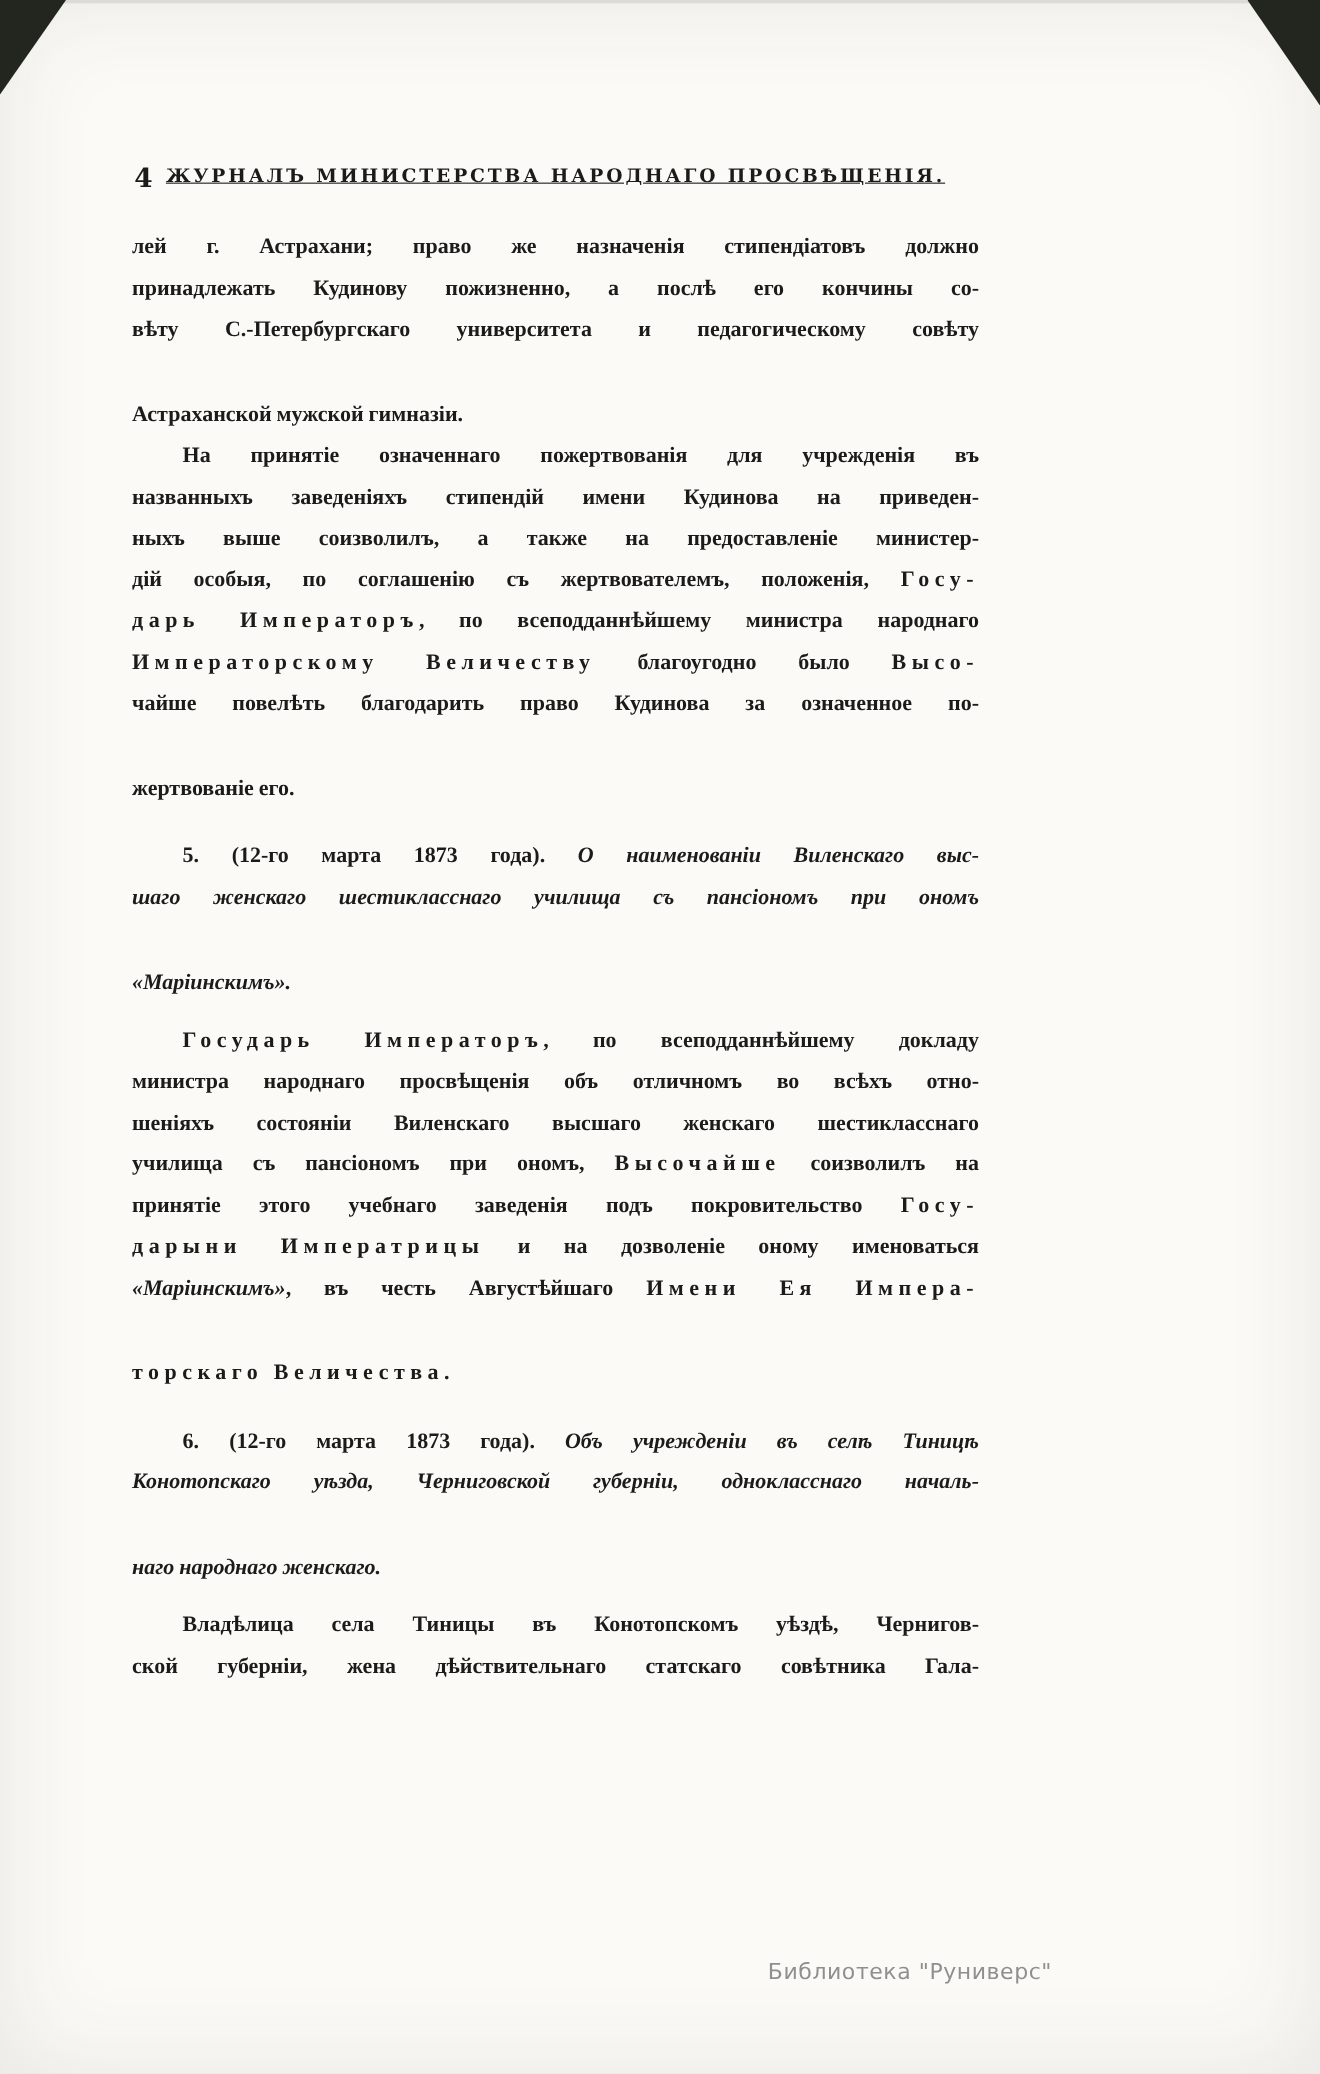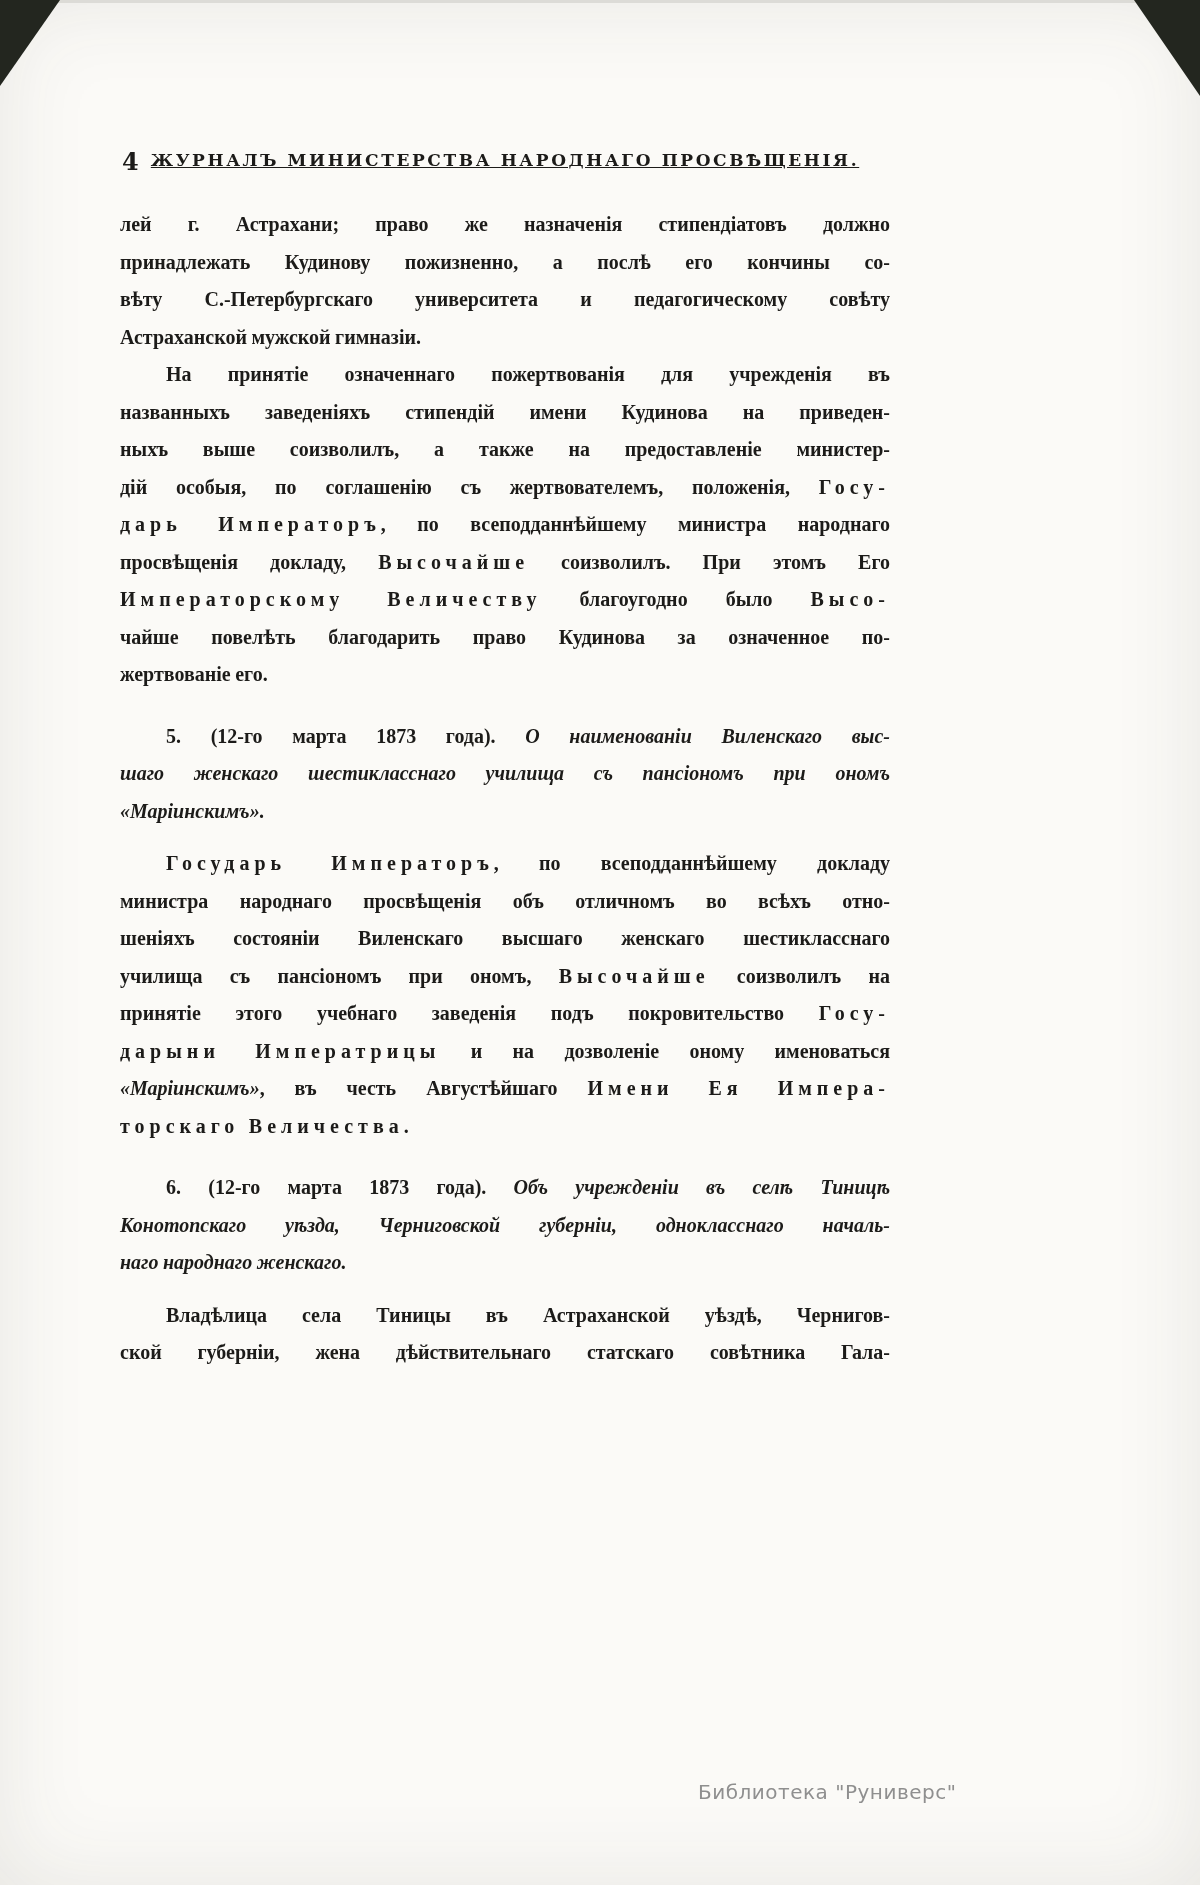--- a/index.html
+++ b/index.html
@@ -27,21 +27,21 @@
     top: 206px;
     left: 120px;
     width: 770px;
     font-size: 20px;
     font-weight: 700;
     line-height: 37.5px;
   }
   .para { margin: 0; font-family: Liberation Serif, serif; }
   .para.item-heading { margin-top: 24px; margin-bottom: 15px; }
   .line { text-align: justify; text-align-last: justify; word-spacing: -0.5px; }
-  .line.end { text-align-last: left; }
+  .line.end { text-align-last: left; margin-top: 40px; }
   .line.indent { text-indent: 46px; }
   .seg.italic { font-style: italic; }
   .seg.spaced { letter-spacing: 0.25em; }
 
   .watermark {
     position: absolute;
     top: 1780px;
     left: 698px;
     font-family: "DejaVu Sans", "Liberation Sans", sans-serif;
     font-size: 20px;
@@ -69,21 +69,20 @@
         <div class="line"><span class="seg normal">принадлежать Кудинову пожизненно, а послѣ его кончины со-</span></div>
         <div class="line"><span class="seg normal">вѣту С.-Петербургскаго университета и педагогическому совѣту</span></div>
         <div class="line end"><span class="seg normal">Астраханской мужской гимназіи.</span></div>
       </div>
       <div class="para body">
         <div class="line indent"><span class="seg normal">На принятіе означеннаго пожертвованія для учрежденія въ</span></div>
         <div class="line"><span class="seg normal">названныхъ заведеніяхъ стипендій имени Кудинова на приведен-</span></div>
         <div class="line"><span class="seg normal">ныхъ выше соизволилъ, а также на предоставленіе министер-</span></div>
         <div class="line"><span class="seg normal">дій особыя, по соглашенію съ жертвователемъ, положенія, </span><span class="seg spaced">Госу-</span></div>
         <div class="line"><span class="seg spaced">дарь Императоръ</span><span class="seg normal">, по всеподданнѣйшему министра народнаго</span></div>
-        <div class="line"><span class="seg normal">просвѣщенія докладу, </span><span class="seg spaced">Высочайше</span><span class="seg normal"> соизволилъ. При этомъ Его</span></div>
         <div class="line"><span class="seg spaced">Императорскому Величеству</span><span class="seg normal"> благоугодно было </span><span class="seg spaced">Высо-</span></div>
         <div class="line"><span class="seg normal">чайше повелѣть благодарить право Кудинова за означенное по-</span></div>
         <div class="line end"><span class="seg normal">жертвованіе его.</span></div>
       </div>
       <div class="para item-heading">
         <div class="line indent"><span class="seg normal">5. (12-го марта 1873 года). </span><span class="seg italic">О наименованіи Виленскаго выс-</span></div>
         <div class="line"><span class="seg italic">шаго женскаго шестикласснаго училища съ пансіономъ при ономъ</span></div>
         <div class="line end"><span class="seg italic">«Маріинскимъ».</span></div>
       </div>
       <div class="para body">
@@ -95,19 +94,19 @@
         <div class="line"><span class="seg spaced">дарыни Императрицы</span><span class="seg normal"> и на дозволеніе оному именоваться</span></div>
         <div class="line"><span class="seg italic">«Маріинскимъ»</span><span class="seg normal">, въ честь Августѣйшаго </span><span class="seg spaced">Имени Ея Импера-</span></div>
         <div class="line end"><span class="seg spaced">торскаго Величества</span><span class="seg normal">.</span></div>
       </div>
       <div class="para item-heading">
         <div class="line indent"><span class="seg normal">6. (12-го марта 1873 года). </span><span class="seg italic">Объ учрежденіи въ селѣ Тиницѣ</span></div>
         <div class="line"><span class="seg italic">Конотопскаго уѣзда, Черниговской губерніи, однокласснаго началь-</span></div>
         <div class="line end"><span class="seg italic">наго народнаго женскаго.</span></div>
       </div>
       <div class="para body">
-        <div class="line indent"><span class="seg normal">Владѣлица села Тиницы въ Астраханской уѣздѣ, Чернигов-</span></div>
+        <div class="line indent"><span class="seg normal">Владѣлица села Тиницы въ Конотопскомъ уѣздѣ, Чернигов-</span></div>
         <div class="line"><span class="seg normal">ской губерніи, жена дѣйствительнаго статскаго совѣтника Гала-</span></div>
       </div>
     </div>
 
   <div class="watermark">Библиотека "Руниверс"</div>
 </div>
 
 </body></html>

